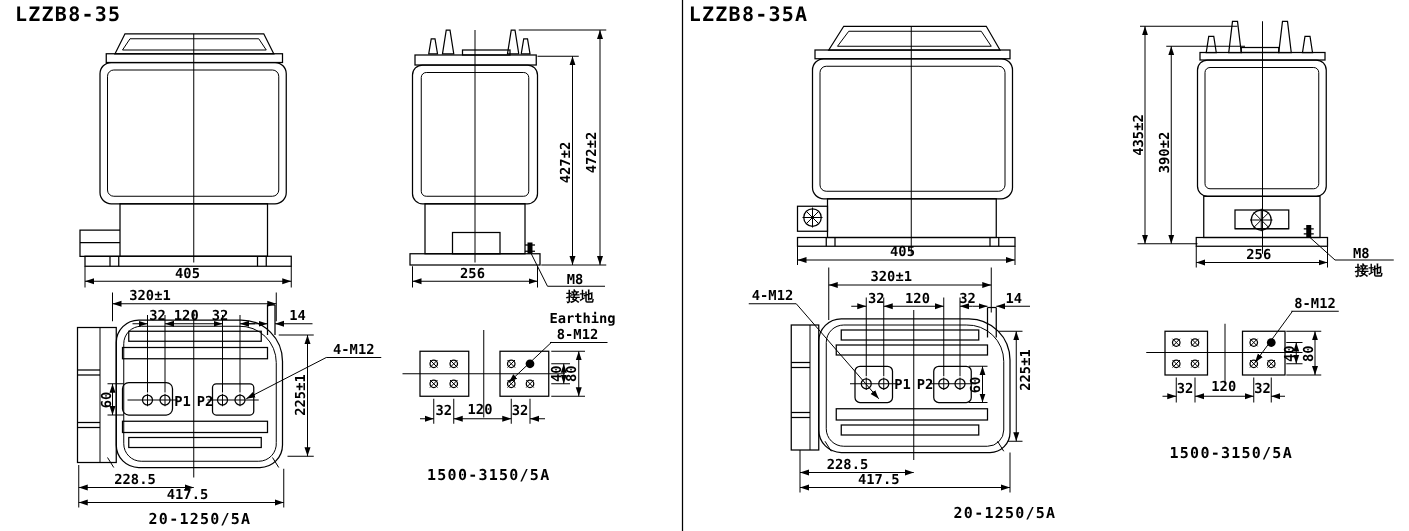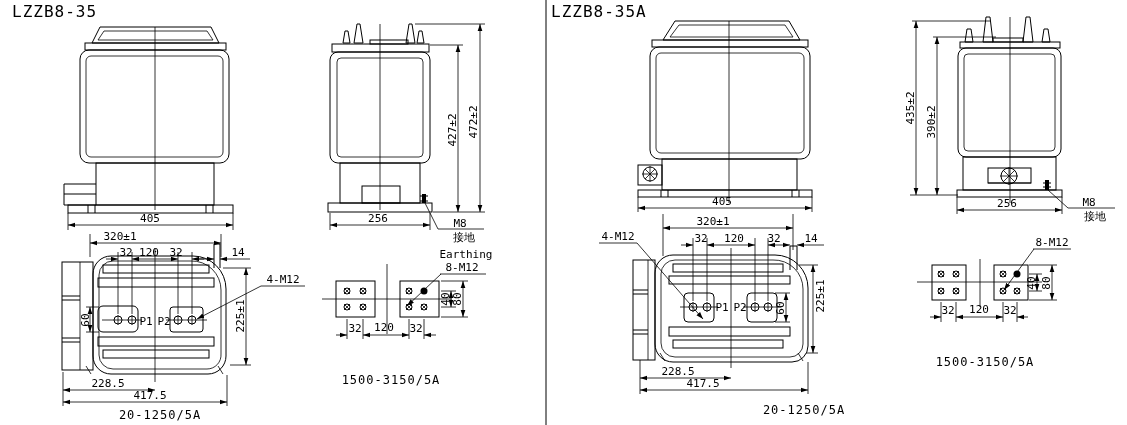--- a/index.html
+++ b/index.html
@@ -1,16 +1,16 @@
 <!DOCTYPE html>
 <html><head>
 <meta charset="utf-8">
 <style>
   html,body{margin:0;padding:0;background:#fff;}
-  #stage{width:1127px;height:425px;background:#fff;position:relative;overflow:hidden;}
+  #stage{width:1127px;height:425px;background:#fff;position:relative;overflow:hidden;font-weight:bold;}
   svg{display:block;}
   .ln{fill:none;stroke:#000;stroke-width:1;}
   .tn{fill:none;stroke:#000;stroke-width:0.8;}
   .fl{fill:#000;stroke:none;}
   text{font-family:"DejaVu Sans Mono","Liberation Mono",monospace;fill:#000;}
   .d{font-size:11px;text-anchor:middle;}
   .t{font-size:16px;text-anchor:start;letter-spacing:1px;}
   .c{font-size:12px;text-anchor:middle;letter-spacing:1px;}
   .cn{font-size:11px;text-anchor:middle;}
 </style>

